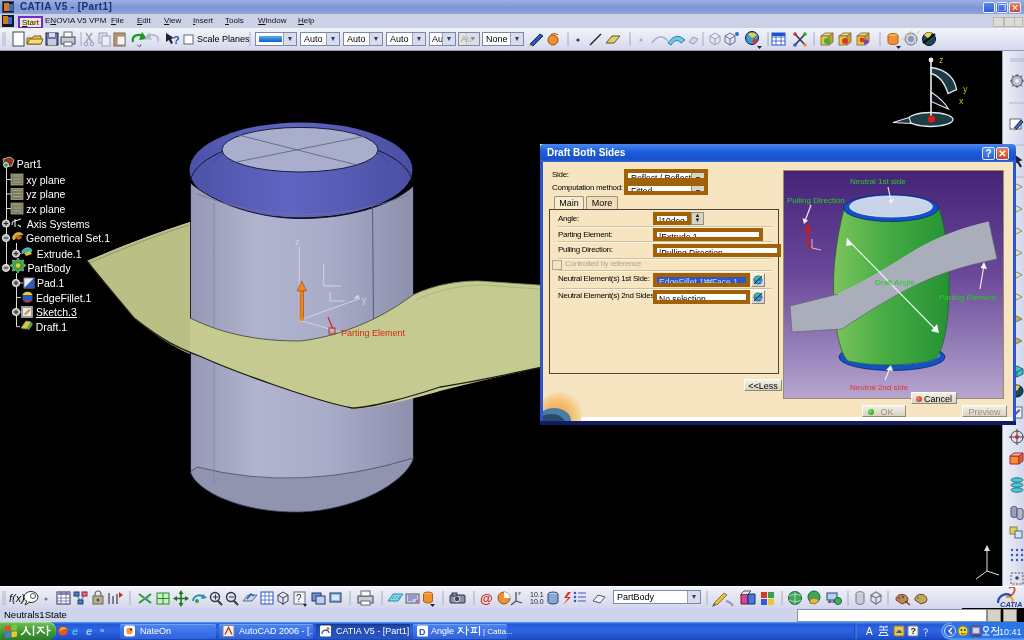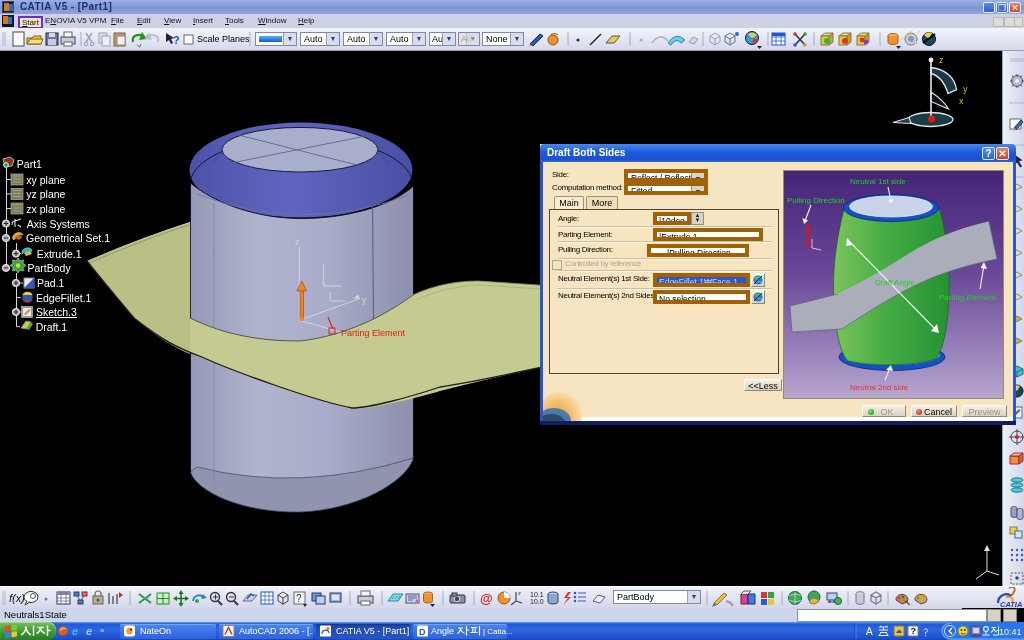--- a/index.html
+++ b/index.html
@@ -486,21 +486,21 @@
  <div class="abs dlabel" style="left:18px;top:70px;">Angle:</div>
  <div class="abs dfield" style="left:113px;top:68px;width:38px;height:13px;padding-left:2px;">|10deg</div>
  <div class="abs" style="left:151px;top:68px;width:13px;height:13px;background:#d8d4c4;border:1px solid #989078;box-sizing:border-box;font-size:6px;color:#222;text-align:center;line-height:5px;">▲<br>▼</div>
  <div class="abs dsep" style="left:18px;top:82px;width:214px;"></div>
 
  <div class="abs dlabel" style="left:18px;top:86px;">Parting Element:</div>
  <div class="abs dfield" style="left:113px;top:84px;width:110px;height:13px;padding-left:2px;">|Extrude.1</div>
  <div class="abs dsep" style="left:18px;top:97px;width:214px;"></div>
 
  <div class="abs dlabel" style="left:18px;top:101px;">Pulling Direction:</div>
- <div class="abs dfield" style="left:107px;top:100px;width:102px;height:13px;padding-left:16px;">|Pulling Direction</div>
+ <div class="abs dfield" style="left:113px;top:100px;width:128px;height:13px;padding-left:2px;">|Pulling Direction</div>
  <div class="abs dsep" style="left:18px;top:114px;width:214px;"></div>
 
  <div class="abs" style="left:12px;top:116px;width:8px;height:8px;border:1px solid #b0a88e;background:#f2e4c4;"></div>
  <div class="abs dlabel" style="left:25px;top:115px;color:#b2a888;">Controlled by reference</div>
  <div class="abs dsep" style="left:18px;top:126px;width:214px;"></div>
 
  <div class="abs dlabel" style="left:18px;top:130px;">Neutral Element(s) 1st Side:</div>
  <div class="abs dfield" style="left:113px;top:129px;width:97px;height:14px;padding-left:2px;background:#2d56c8;color:#cfd8f2;">EdgeFillet.1₩Face.1</div>
  <div class="abs dbtn" style="left:211px;top:129px;width:14px;height:14px;"><svg width="12" height="12" style="margin-top:0px">
         <circle cx="6" cy="6" r="4.6" fill="#2878d8"></circle>
@@ -562,21 +562,21 @@
     <text x="66" y="13">Neutral 1st side</text>
     <text x="3" y="32">Pulling Direction</text>
     <text x="91" y="114">Draft Angle</text>
     <text x="155" y="129">Parting Element</text>
     <text x="66" y="219" fill="#e83030">Neutral 2nd side</text>
    </g>
   </svg>
  </div>
 
  <div class="abs dbtn" style="left:322px;top:261px;width:44px;height:12px;line-height:12px;color:#9a9280;"><span style="position:absolute;left:5px;top:3px;width:6px;height:6px;border-radius:50%;background:radial-gradient(circle at 35% 35%,#6ee66e,#0a9a0a);"></span><span style="margin-left:6px;">OK</span></div>
- <div class="abs dbtn" style="left:371px;top:261px;width:46px;height:12px;line-height:12px;"><span style="position:absolute;left:4px;top:3px;width:6px;height:6px;border-radius:50%;background:radial-gradient(circle at 35% 35%,#f08a7a,#c01808);"></span><span style="margin-left:8px;">Cancel</span></div>
+ <div class="abs dbtn" style="left:371px;top:248px;width:46px;height:12px;line-height:12px;"><span style="position:absolute;left:4px;top:3px;width:6px;height:6px;border-radius:50%;background:radial-gradient(circle at 35% 35%,#f08a7a,#c01808);"></span><span style="margin-left:8px;">Cancel</span></div>
  <div class="abs dbtn" style="left:422px;top:261px;width:45px;height:12px;line-height:12px;color:#9a9280;">Preview</div>
  <svg class="abs" style="left:3px;top:244px;" width="44" height="33" id="dglobe">
   <defs>
    <radialGradient id="oglow" cx="0.45" cy="0.55" r="0.6">
     <stop offset="0" stop-color="#f0a040"></stop>
           <stop offset="0.55" stop-color="#f3c070"></stop>
           <stop offset="1" stop-color="#f7e4c0"></stop>
    </radialGradient>
   </defs>
   <circle cx="17" cy="26" r="22" fill="url(#oglow)"></circle>

